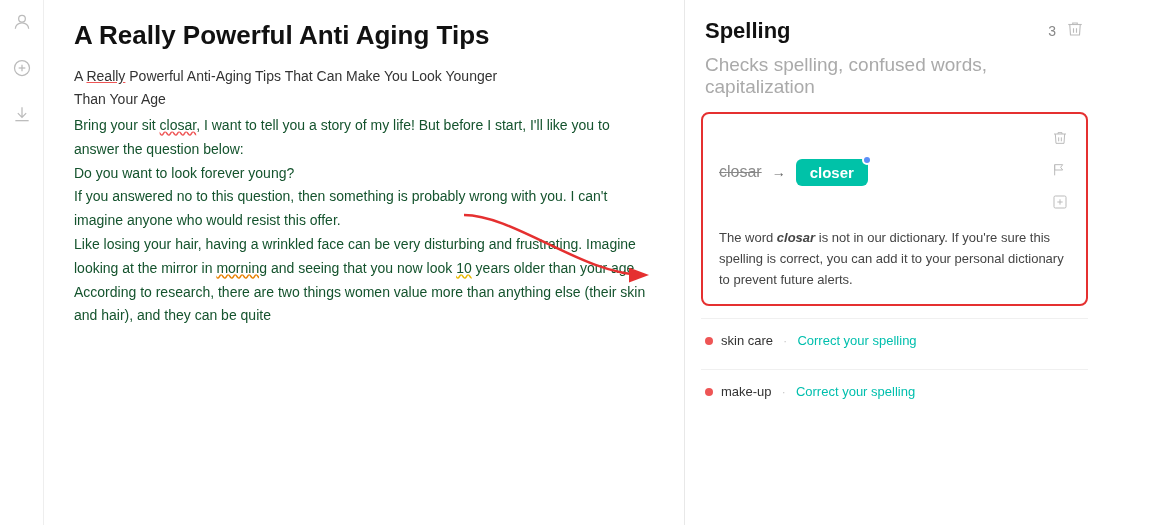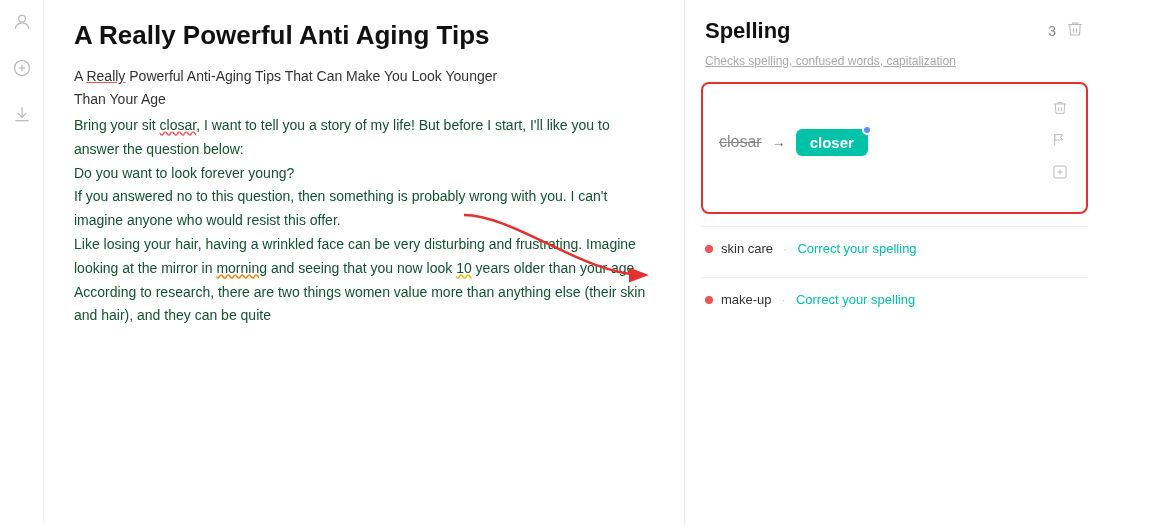--- a/index.html
+++ b/index.html
@@ -123,23 +123,22 @@
     }
 
     .trash-icon {
       color: #bbb;
       font-size: 18px;
       cursor: pointer;
     }
 
     .panel-subtitle {
       padding: 4px 20px 14px 20px;
-      font-size: 12px;
+      font-size: 19px;
       color: #aaa;
-      text-decoration: underline;
     }
 
     
     .spelling-card {
       margin: 0 16px;
       border: 2px solid #e53030;
       border-radius: 8px;
       padding: 14px 16px;
       background: #fff;
       position: relative;
@@ -366,20 +365,23 @@
           </button>
           <button class="card-action-btn">
             <svg width="16" height="16" viewBox="0 0 24 24" fill="none" stroke="currentColor" stroke-width="1.5">
               <rect x="3" y="3" width="18" height="18" rx="2"></rect>
                 <line x1="12" y1="8" x2="12" y2="16"></line>
                 <line x1="8" y1="12" x2="16" y2="12"></line>
             </svg>
           </button>
         </div>
       </div>
+      <div class="card-body">
+        <span>The word <strong>closar</strong> is not in our dictionary. If you're sure this spelling is correct, you can add it to your personal dictionary to prevent future alerts.</span>
+      </div>
     </div>
 
     <div class="spelling-list">
       <div class="spelling-item">
         <span class="item-dot red"></span>
         <span class="item-text">skin care</span>
         <span class="item-separator">·</span>
         <span class="item-action">Correct your spelling</span>
       </div>
       <div class="spelling-item">

